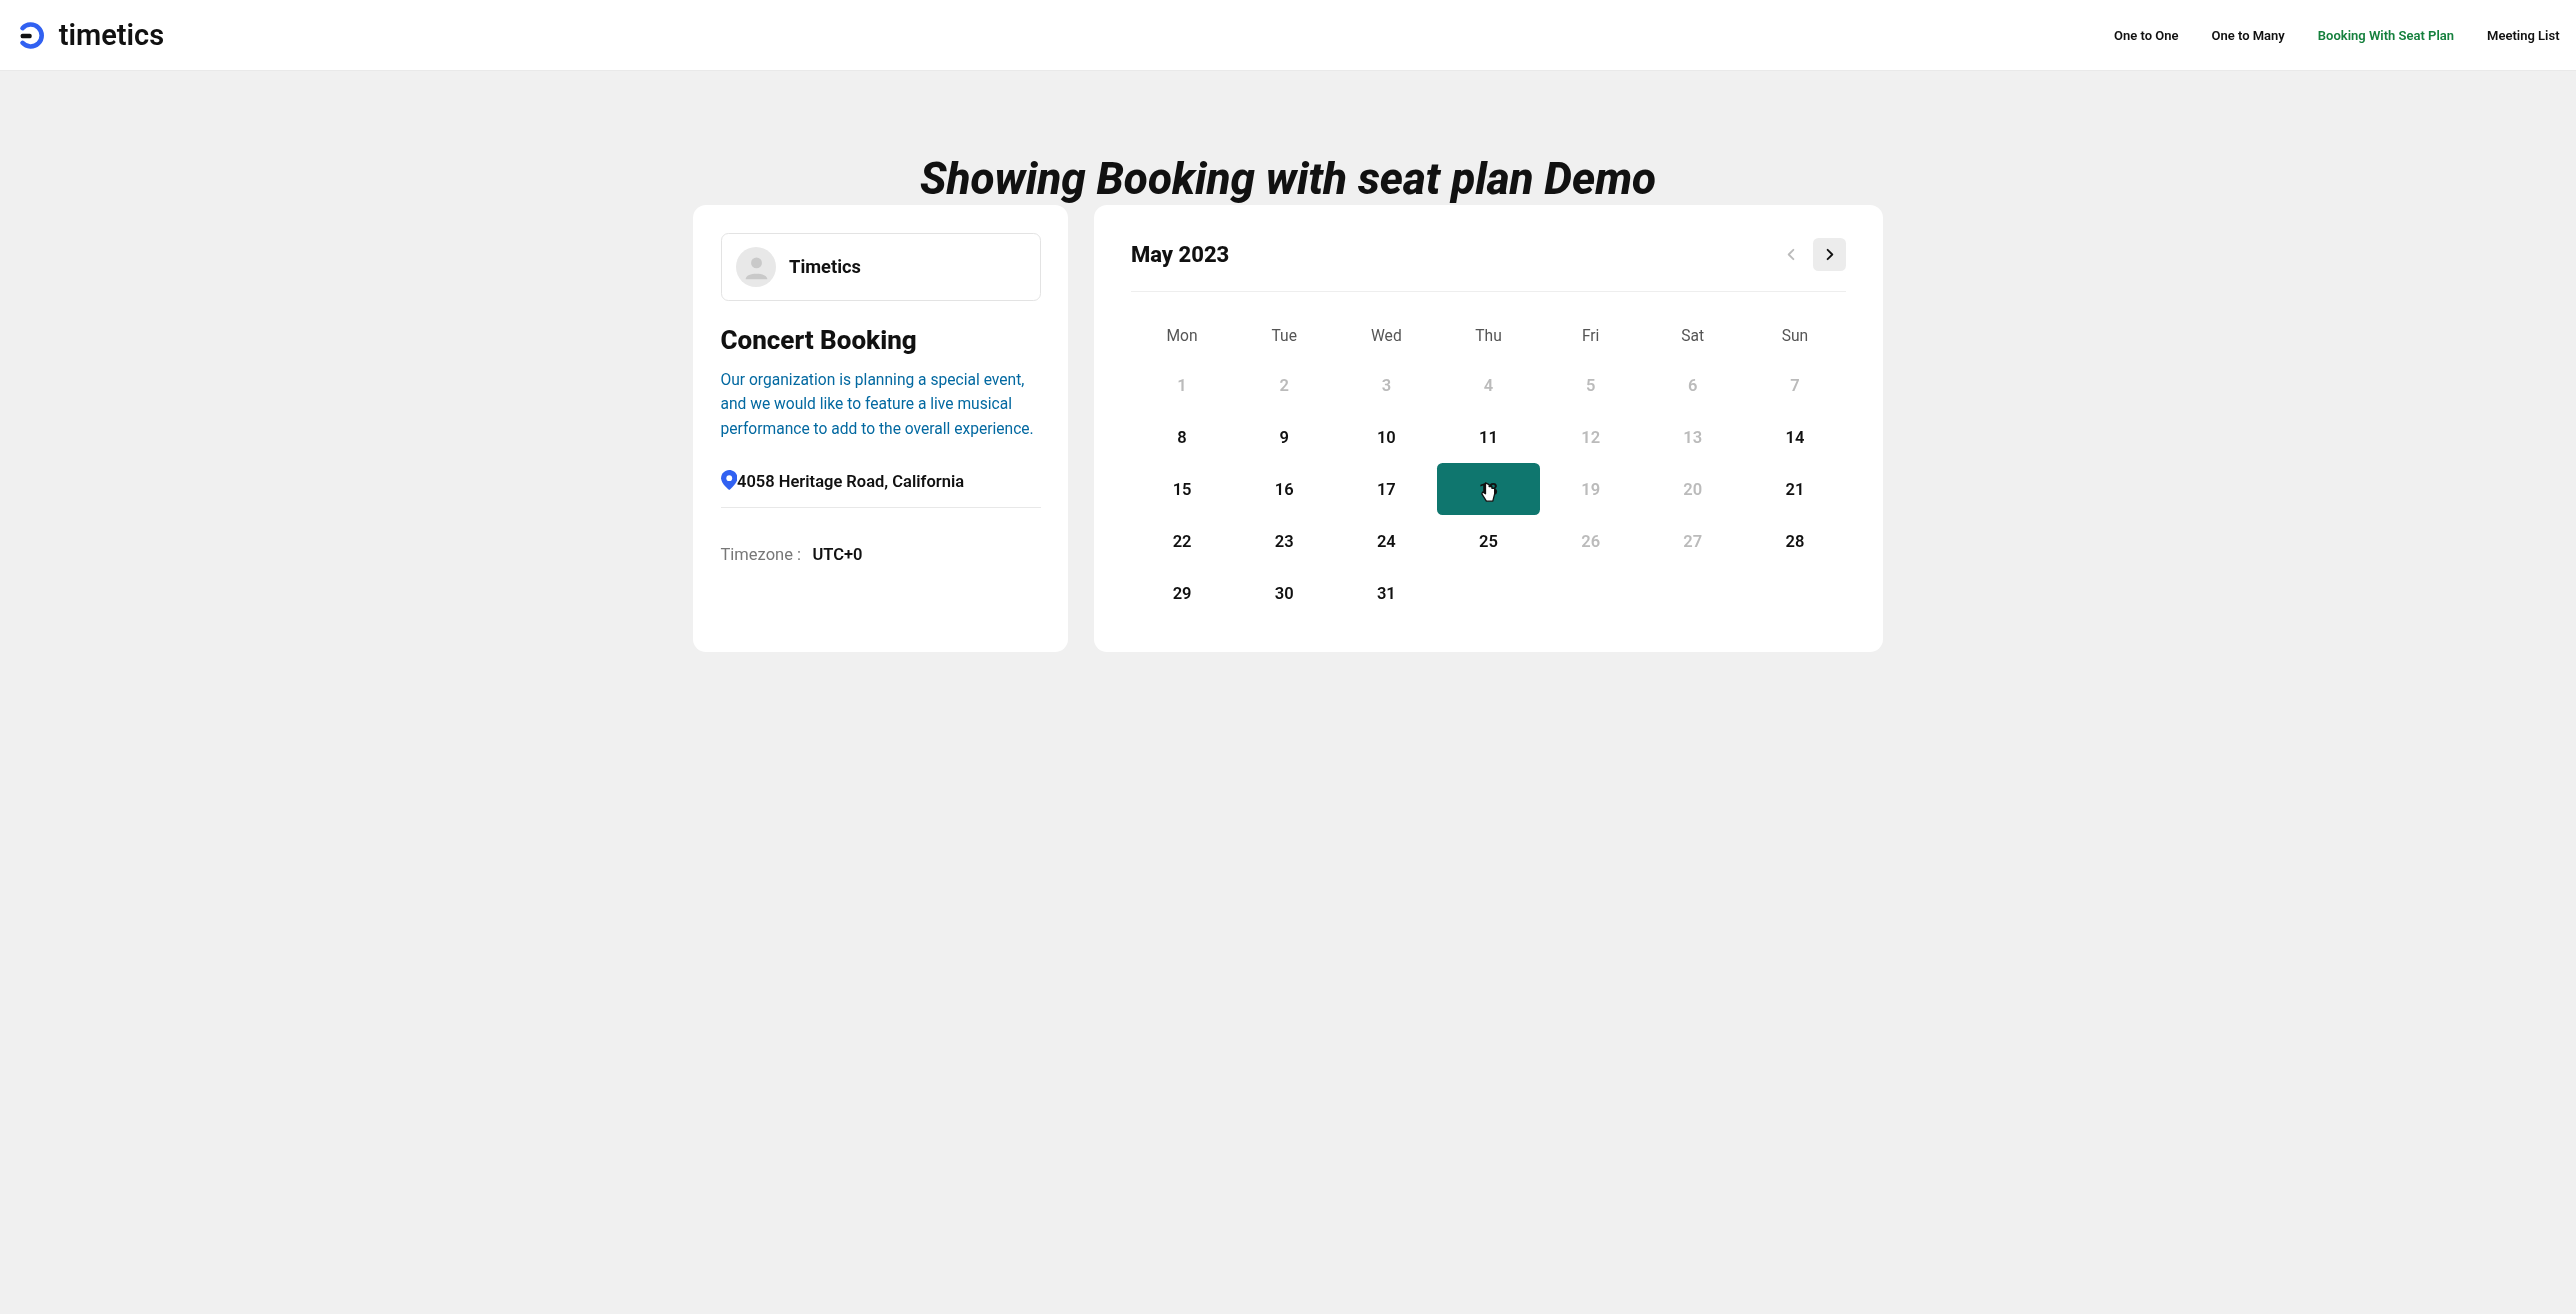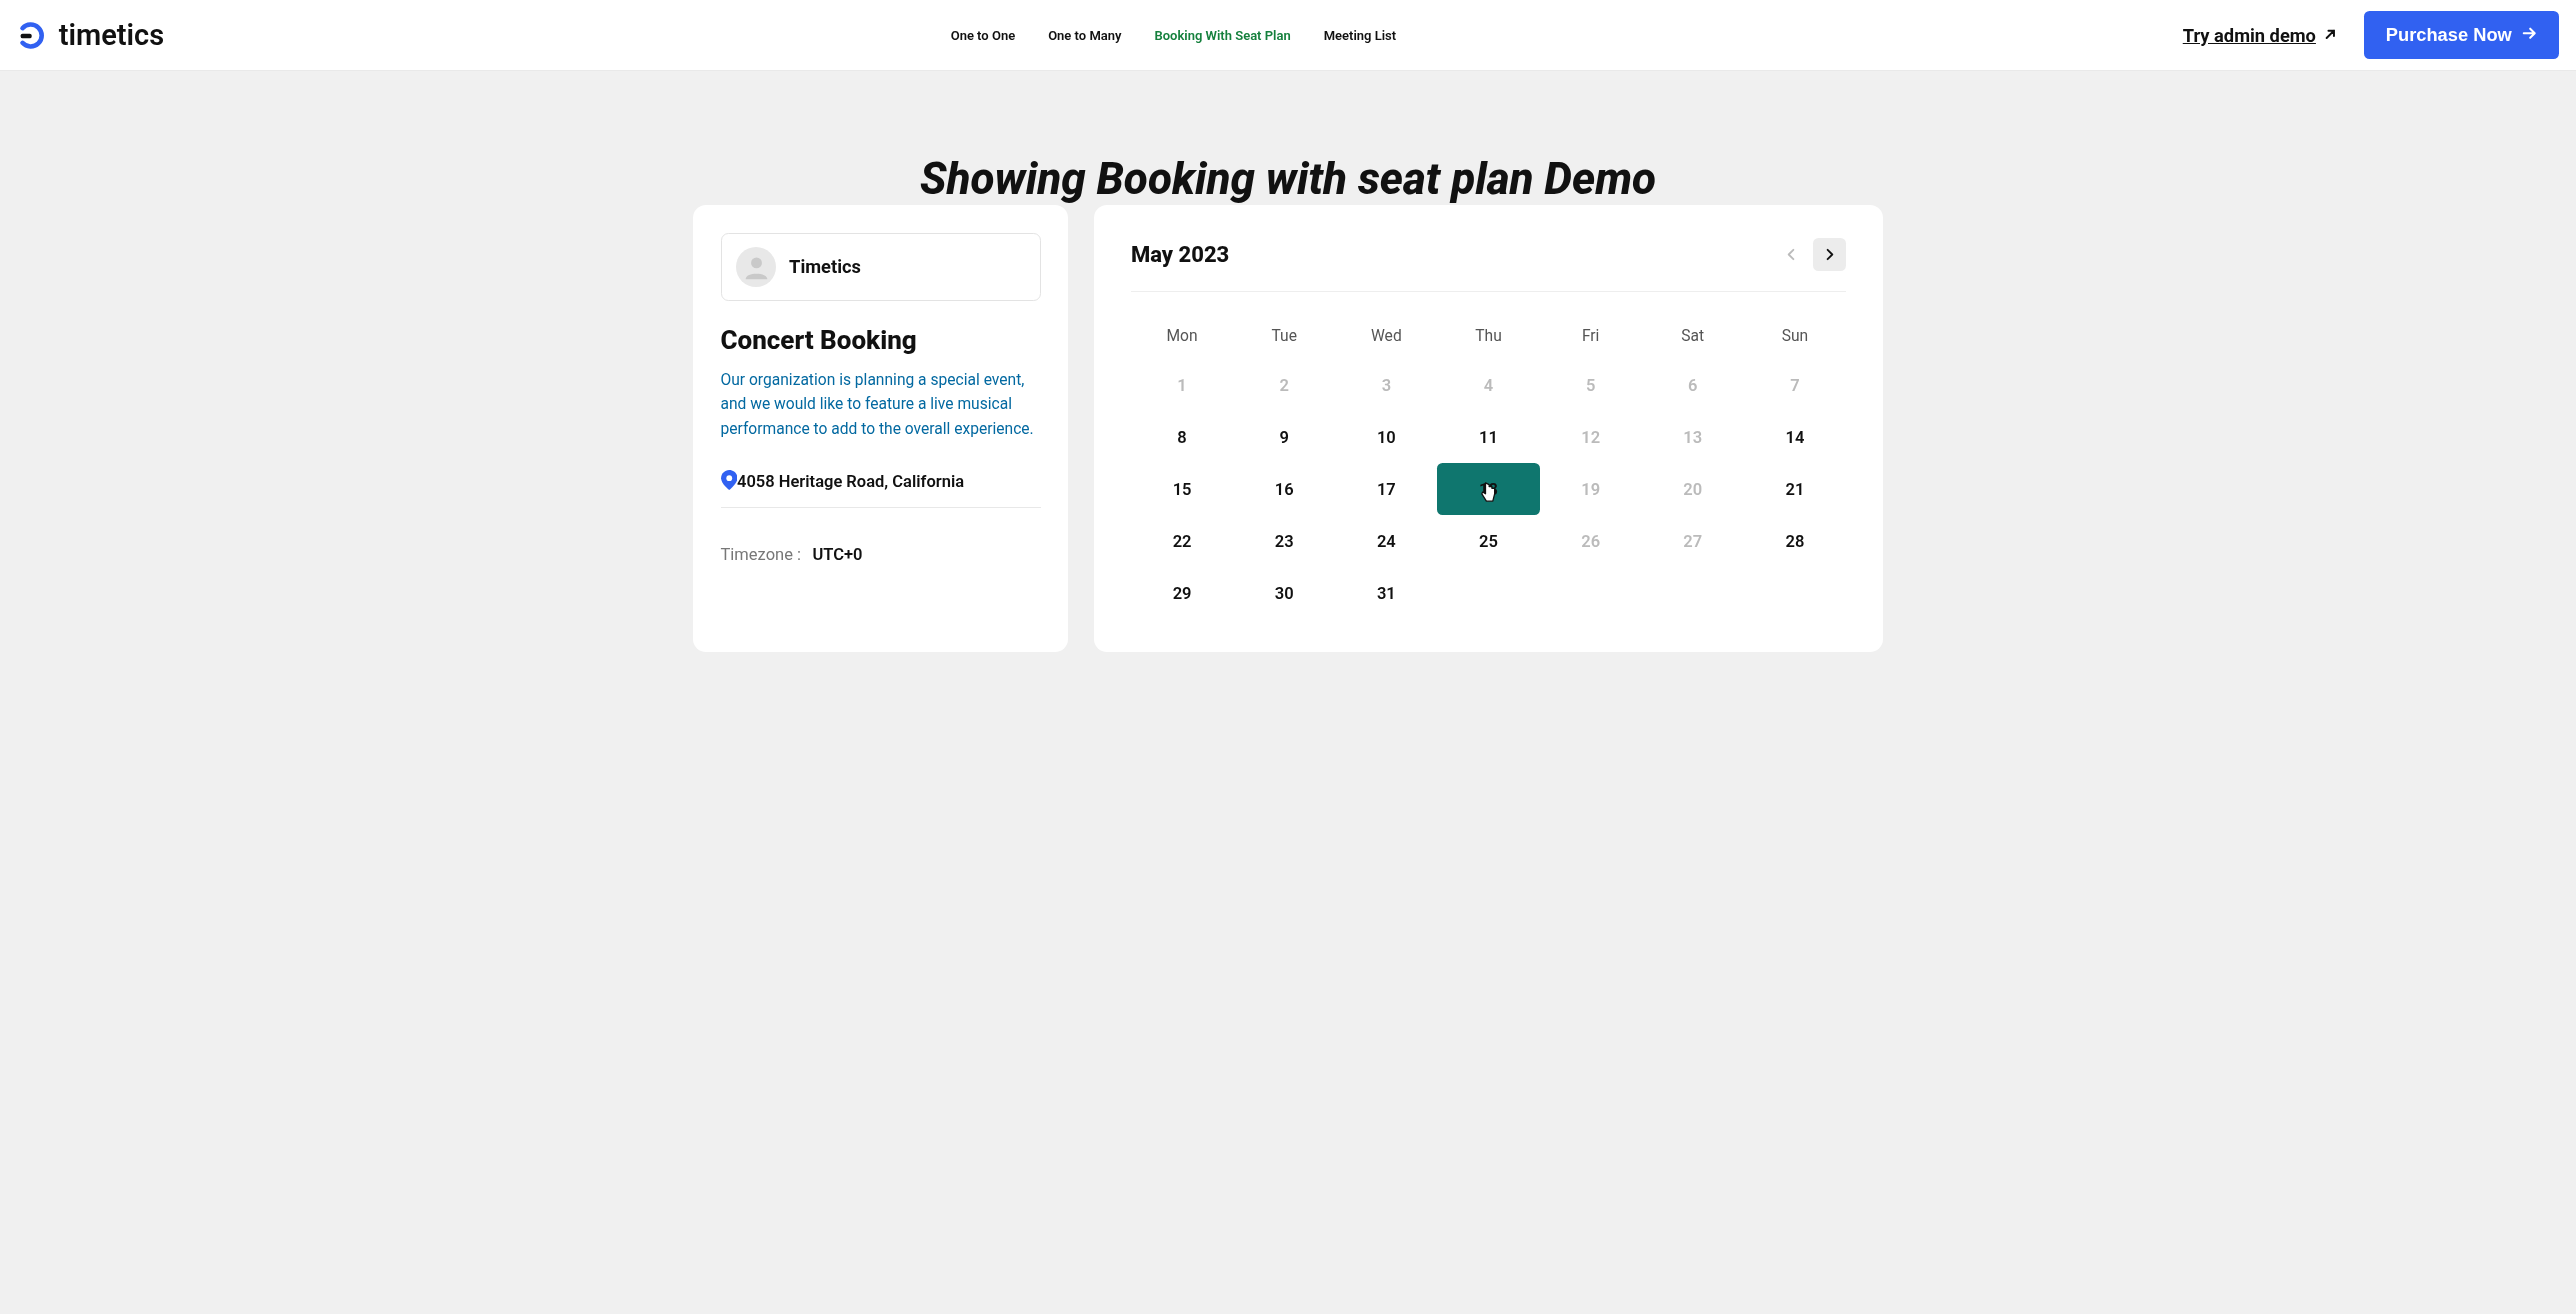--- a/index.html
+++ b/index.html
@@ -238,38 +238,20 @@
       </svg>
     </span>
     <span>timetics</span>
   </div>
   <nav class="nav">
     <a>One to One</a>
     <a>One to Many</a>
     <a class="active">Booking With Seat Plan</a>
     <a>Meeting List</a>
   </nav>
-  <div class="right-actions">
-    <a class="admin-demo">
-      <span>Try admin demo</span>
-      <span>
-        <svg width="14.6" height="14.6" viewBox="0 0 16 16">
-            <path d="M4 12 L12 4 M6 4 H12 V10" stroke="#111" stroke-width="2.2" fill="none" stroke-linecap="round"></path>
-          </svg>
-      </span>
-    </a>
-    <button class="purchase-btn">
-      <span>Purchase Now</span>
-      <span>
-        <svg width="16.5" height="16.5" viewBox="0 0 18 18">
-            <path d="M3 9 H14 M10 4 L15 9 L10 14" stroke="#fff" stroke-width="2.2" fill="none" stroke-linecap="round" stroke-linejoin="round"></path>
-          </svg>
-      </span>
-    </button>
-  </div>
 </header>
 
 <div class="page">
   <h1 class="page-title">Showing Booking with seat plan Demo</h1>
 
   <div class="content">
 
     <aside class="event-card">
       <div class="org-box">
         <div class="avatar">

